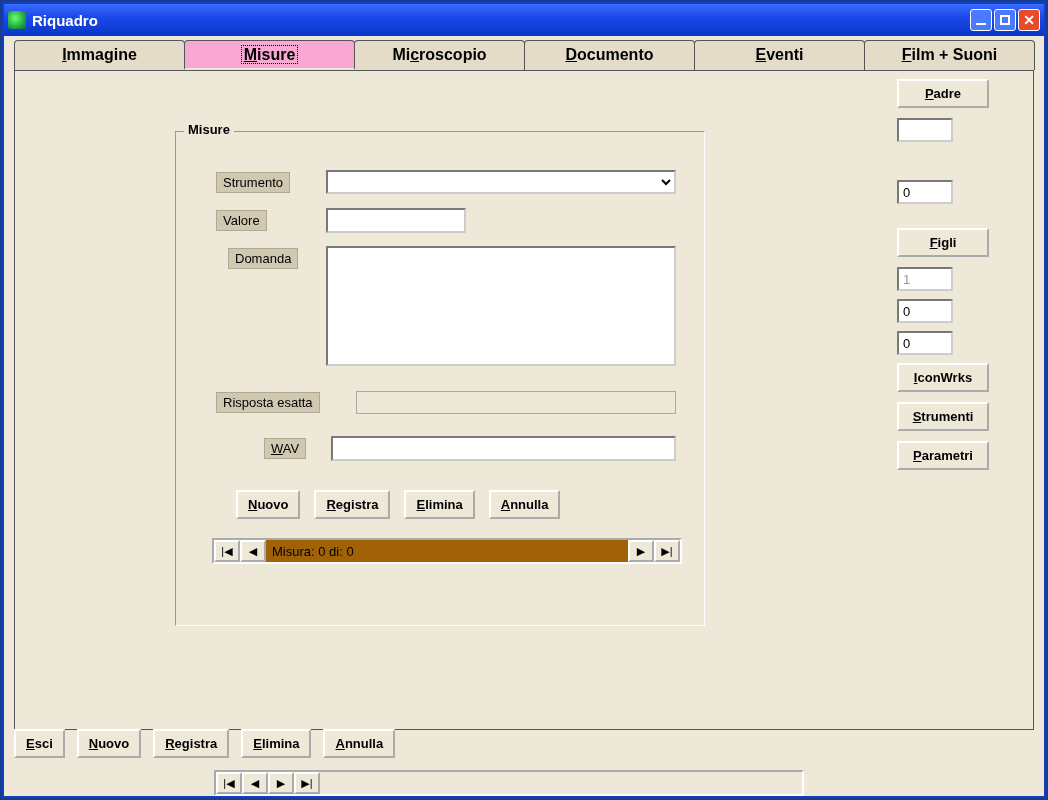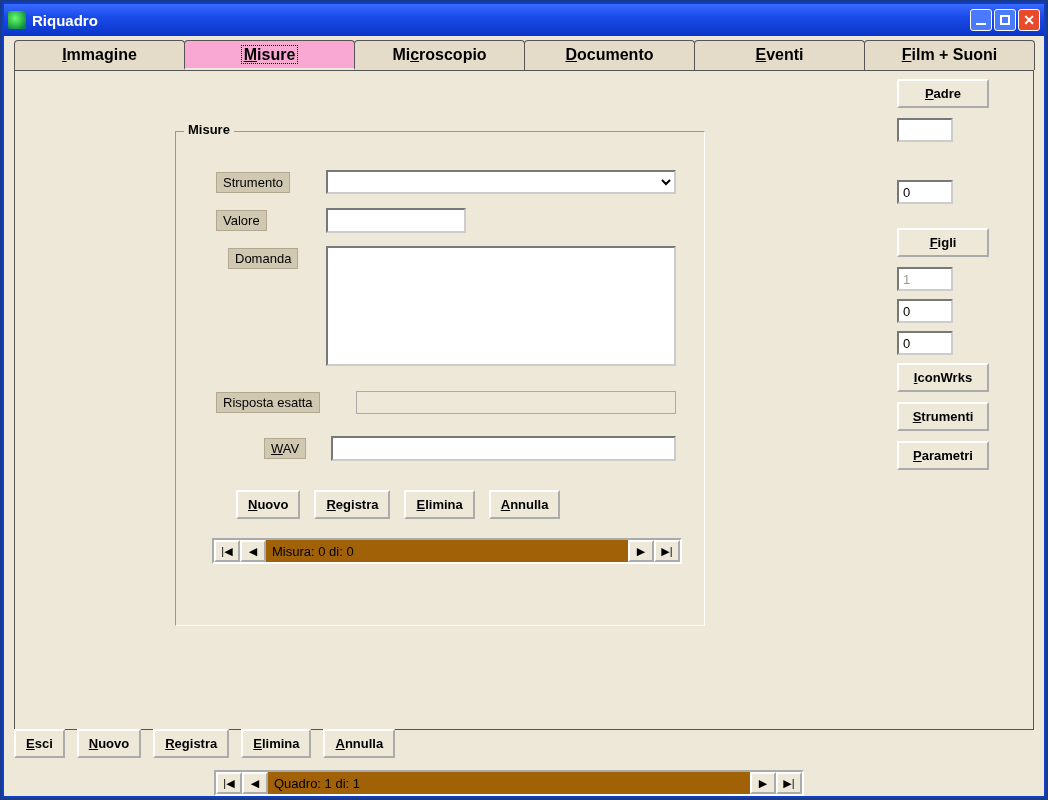--- a/index.html
+++ b/index.html
@@ -207,19 +207,18 @@
       <button class="btn"><span class="und">E</span>sci</button>
       <button class="btn"><span class="und">N</span>uovo</button>
       <button class="btn"><span class="und">R</span>egistra</button>
       <button class="btn"><span class="und">E</span>limina</button>
       <button class="btn"><span class="und">A</span>nnulla</button>
     </div>
 
     <div class="recnav bottomnav">
       <div class="navbtn">|◀</div>
       <div class="navbtn">◀</div>
-      <div class="navtxt">Quadro: 1 di: 1</div>
       <div class="navbtn">▶</div>
       <div class="navbtn">▶|</div>
     </div>
 
   </div>
 </div>
 
 </body></html>

